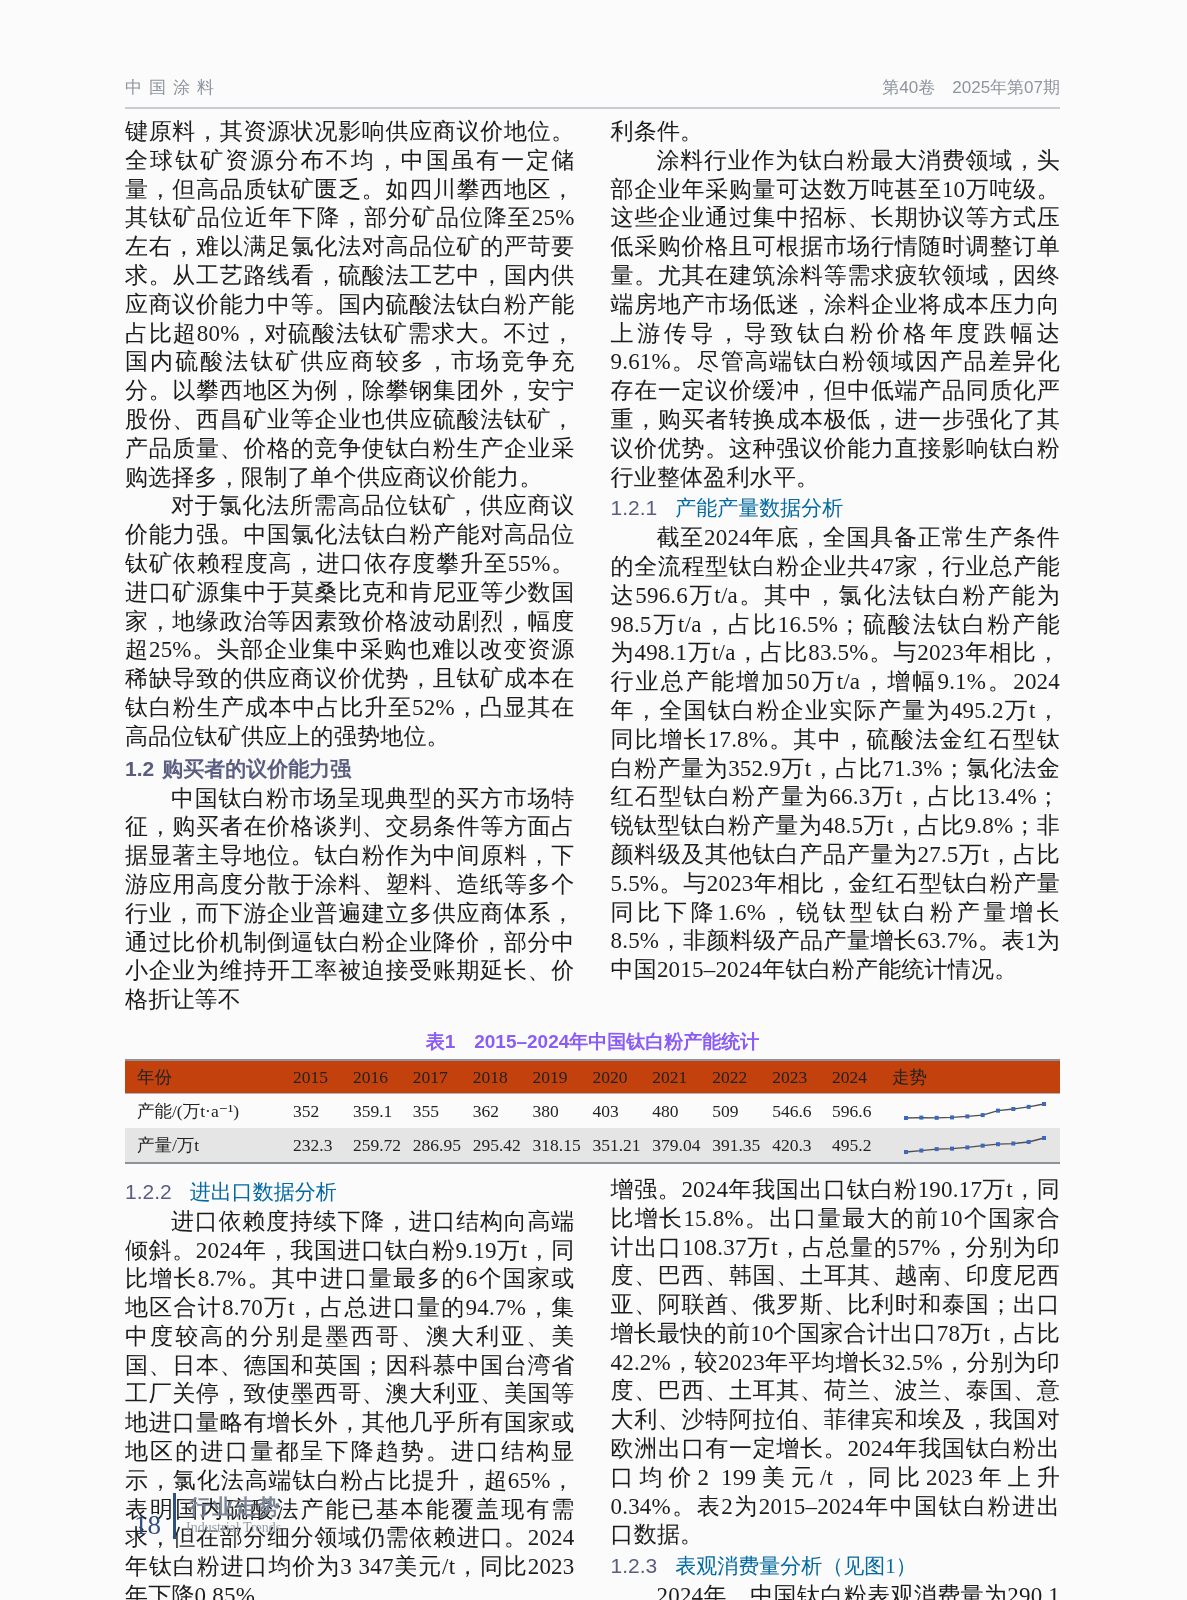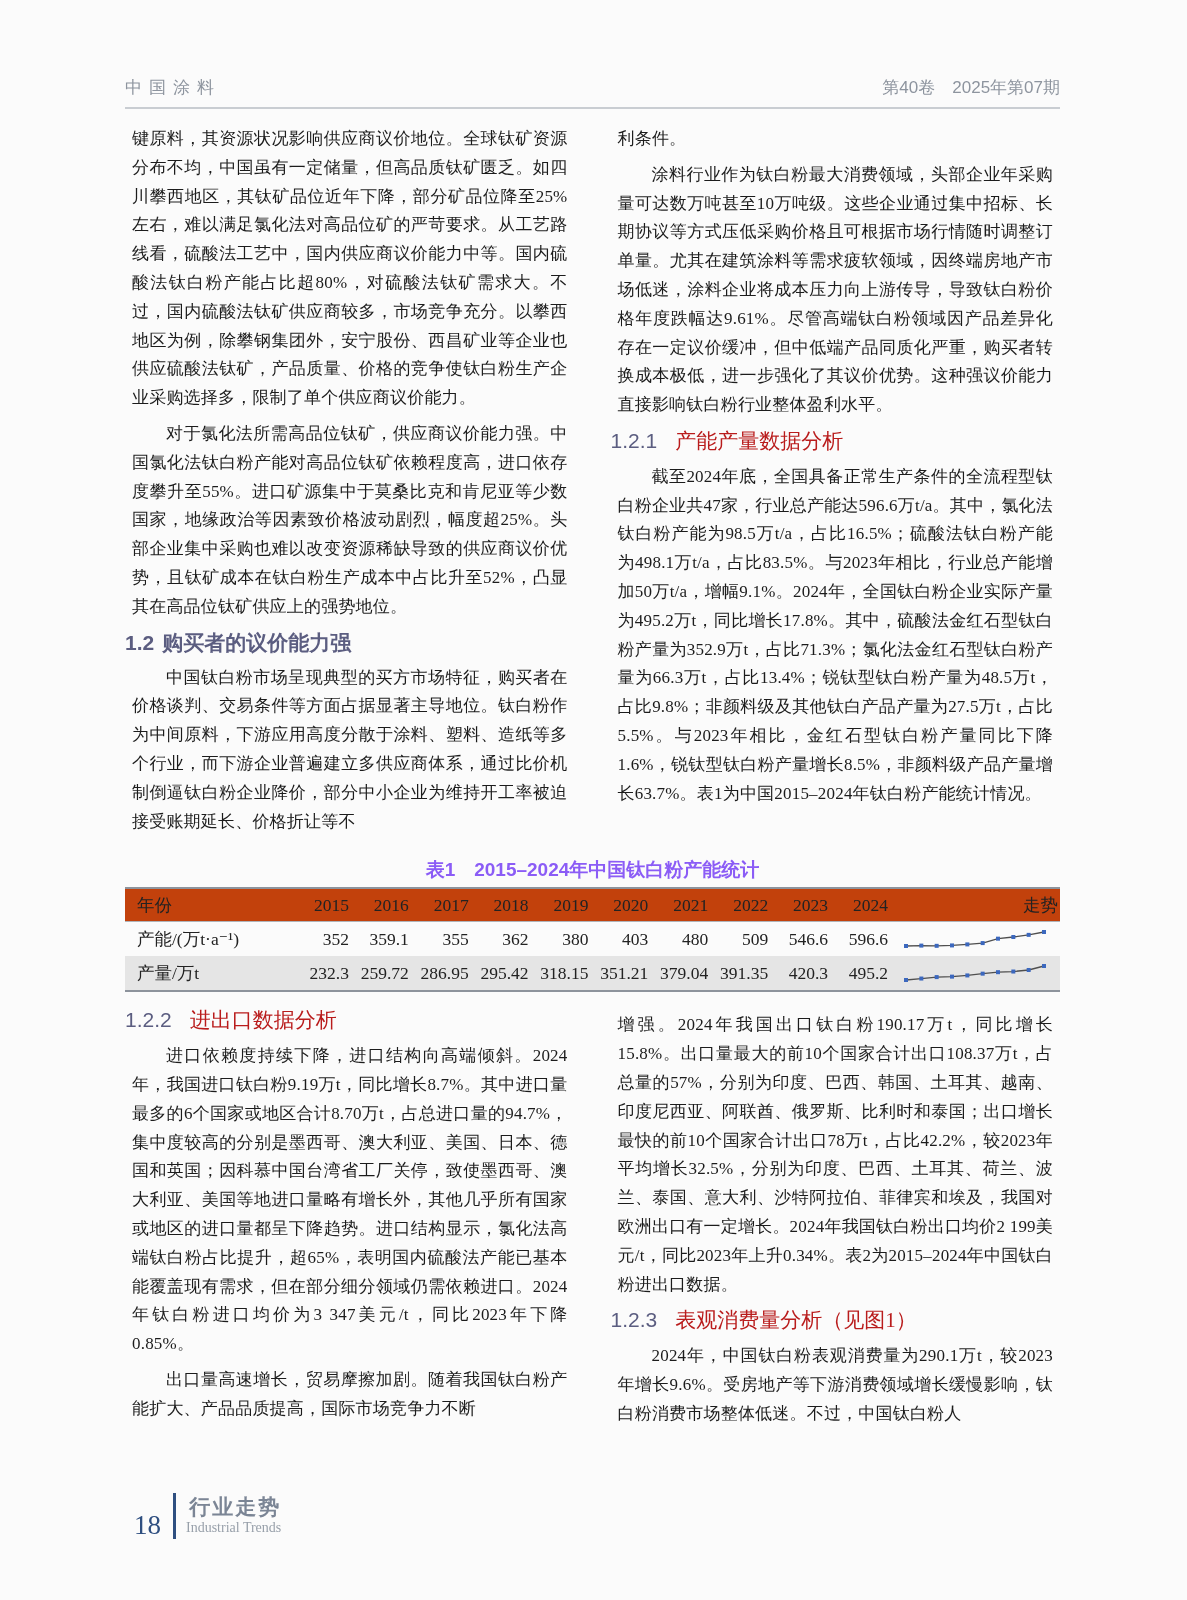--- a/index.html
+++ b/index.html
@@ -16,53 +16,53 @@
     padding-bottom:8px; border-bottom:2px solid #c9cdd2;
     font-family:"Liberation Sans","DejaVu Sans",sans-serif;
     font-size:17px; color:#8d949e;
   }
   .pg-header .jname{letter-spacing:7px;}
   
   .content{position:absolute; top:118px; left:125px; width:935px;}
   .cols{display:flex; gap:36px;}
   .col{flex:1; min-width:0;}
   .p{
-    margin:7px; font-size:17px; line-height:28.8px; letter-spacing:.2px;
+    margin:0; font-size:23px; line-height:28.8px; letter-spacing:.2px;
     text-align:justify; text-justify:inter-ideograph;
   }
   .p.ind{text-indent:2em;}
   .h2{
     margin:3px 0 2px 0;
     font-family:"Liberation Sans","DejaVu Sans",sans-serif;
     font-size:21px; font-weight:bold; color:#5b5d80; line-height:28px;
   }
   .h2 .hnum{margin-right:8px;}
   .hsub{
     margin:2px 0 1px 0; font-size:21px; line-height:28.8px; font-weight:normal;
   }
   .hsub .hnum{
     font-family:"Liberation Sans","DejaVu Sans",sans-serif;
     color:#5b5d80; margin-right:18px;
   }
-  .hsub .htxt{color:#b91c1c;}
+  .hsub .htxt{color:#0369a1;}
   
   .table-block{margin:14px 0 12px 0;}
   .tbl-title-cn{
     text-align:center; font-family:"Liberation Sans","DejaVu Sans",sans-serif;
     font-weight:bold; font-size:19px; color:#8b5cf6; margin-bottom:4px;
   }
   .tbl-title-en{
     text-align:center; font-weight:bold; font-size:17px; color:#111; margin-bottom:8px;
   }
   table.captable{
     width:100%; border-collapse:collapse; table-layout:fixed;
     font-size:17.5px; color:#222;
   }
   table.captable th, table.captable td{
-    padding:4px 2px; text-align:right; font-weight:normal; line-height:24px;
+    padding:4px 2px; text-align:left; font-weight:normal; line-height:24px;
   }
   table.captable thead tr{background:#c2410c;}
   table.captable thead tr th{border-top:2px solid #8d939c; border-bottom:1px solid #b0b4ba;}
   table.captable tbody tr:nth-child(2){background:#e5e5e5;}
   table.captable tbody tr:last-child td{border-bottom:2px solid #8d939c;}
   table.captable .lab{width:152px; text-align:left; padding-left:12px;}
   table.captable .trend{width:166px;}
   table.captable td.trend svg{display:block; margin:0 auto;}
   
   .pg-footer{

